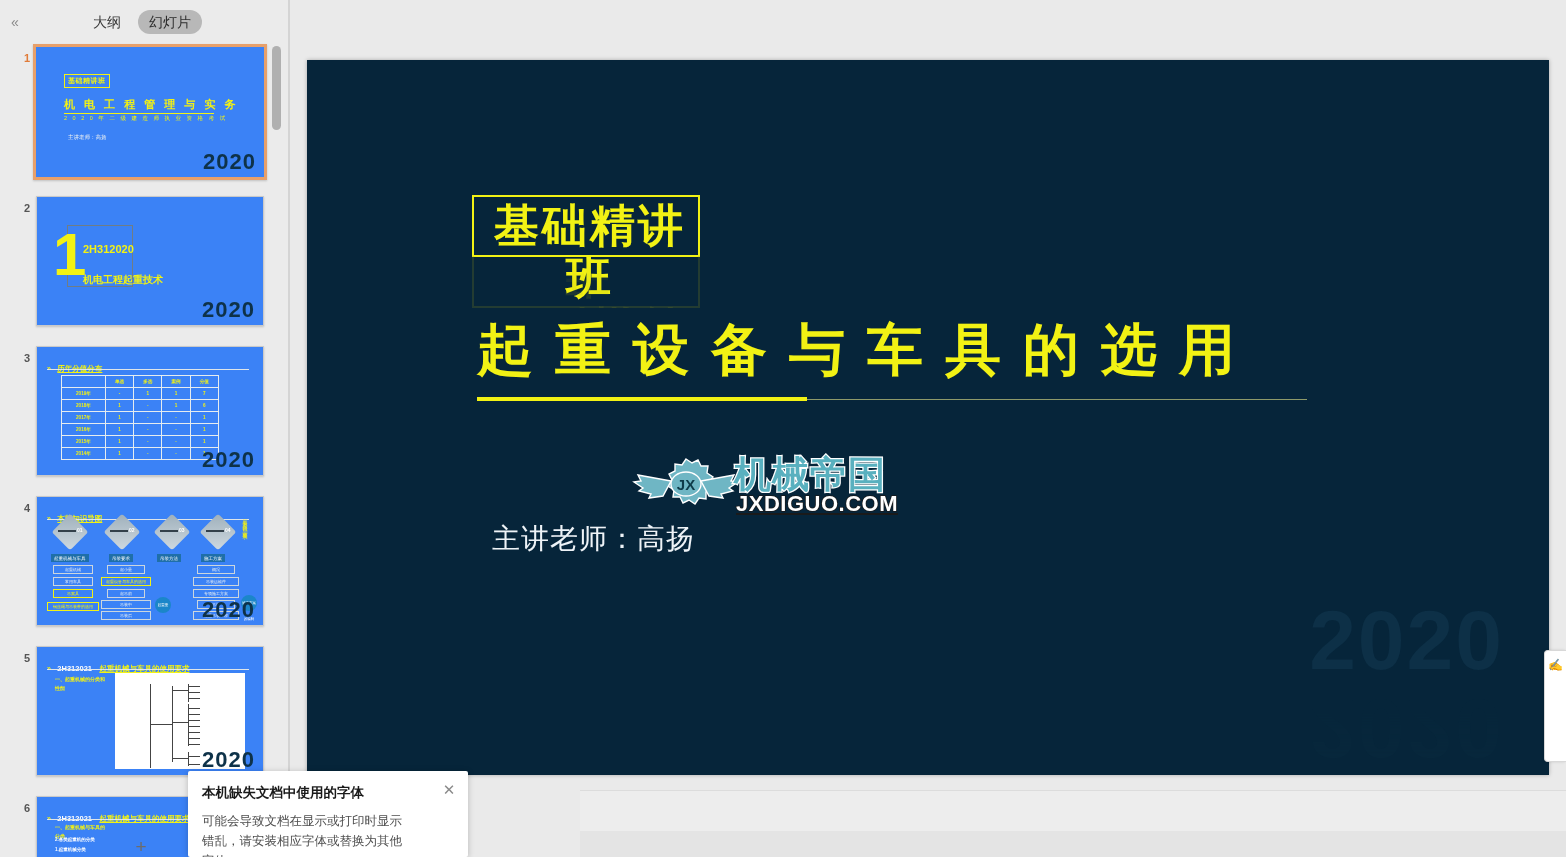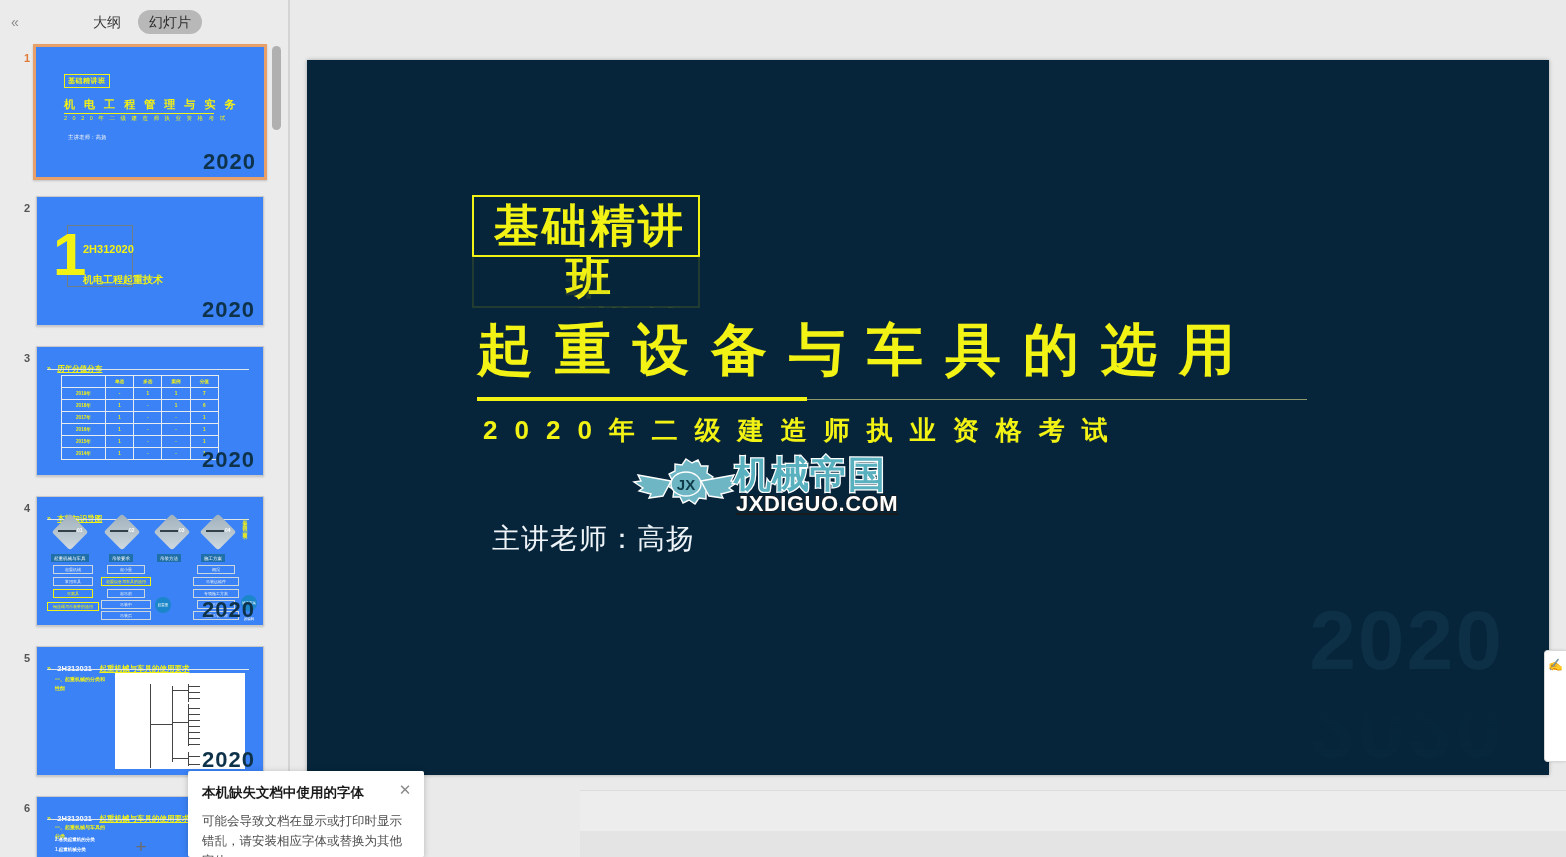--- a/index.html
+++ b/index.html
@@ -255,21 +255,21 @@
   }
   #bottom-bar-inner { position: absolute; left: 0; right: 0; top: 40px; height: 27px; background: #e4e4e4; }
 
   #add-slide-btn {
     position: absolute; left: 131px; top: 838px; width: 20px; height: 20px;
     color: #6c6c6c; font-size: 19px; text-align: center; line-height: 18px; cursor: pointer;
   }
 
   
   #toast {
-    position: absolute; left: 188px; top: 771px; width: 236px; height: 86px;
+    position: absolute; left: 188px; top: 771px; width: 280px; height: 86px;
     background: #ffffff; box-shadow: 0 1px 6px rgba(0,0,0,.22); border-radius: 2px;
   }
   #toast-title {
     position: absolute; left: 14px; top: 13px; font-size: 13.5px; font-weight: bold; color: #1a1a1a;
   }
   #toast-close {
     position: absolute; right: 10px; top: 10px; width: 18px; height: 18px;
     color: #8a8a8a; font-size: 15px; text-align: center; line-height: 18px; cursor: pointer;
   }
   #toast-body {
@@ -517,21 +517,20 @@
       <div id="badge-box"></div>
       <div id="badge-text">基础精讲班</div>
       <div id="badge-reflect">
         <div class="rbox"></div>
         <div class="inner">基础精讲班</div>
       </div>
 
       <div id="main-title">起重设备与车具的选用</div>
       <div id="title-rule-thick"></div>
       <div id="title-rule-thin"></div>
-      <div id="sub-title">2020年二级建造师执业资格考试</div>
 
       <div id="watermark">
         <svg id="wm-emblem" viewBox="0 0 108 62">
           <g fill="#6fb6c4" stroke="#ffffff" stroke-width="1.4">
             <path d="M54 6 l6 4 6-3 3 6 7 0 -1 7 6 4 -4 6 3 6 -6 3 0 7 -7 -1 -4 6 -6 -4 -6 3 -3 -6 -7 0 1 -7 -6 -4 4 -6 -3 -6 6 -3 0 -7 7 1z"></path>
             <ellipse cx="54" cy="31" rx="15" ry="12"></ellipse>
             <path d="M39 28 L6 22 l3 6 -7 1 9 6 -4 3 12 3 -2 4 14 -2z"></path>
             <path d="M69 28 L102 22 l-3 6 7 1 -9 6 4 3 -12 3 2 4 -14 -2z"></path>
           </g>
           <text x="54" y="37" font-size="15" font-weight="bold" fill="#0e3b49" text-anchor="middle" font-family="'Liberation Sans',sans-serif">JX</text>

